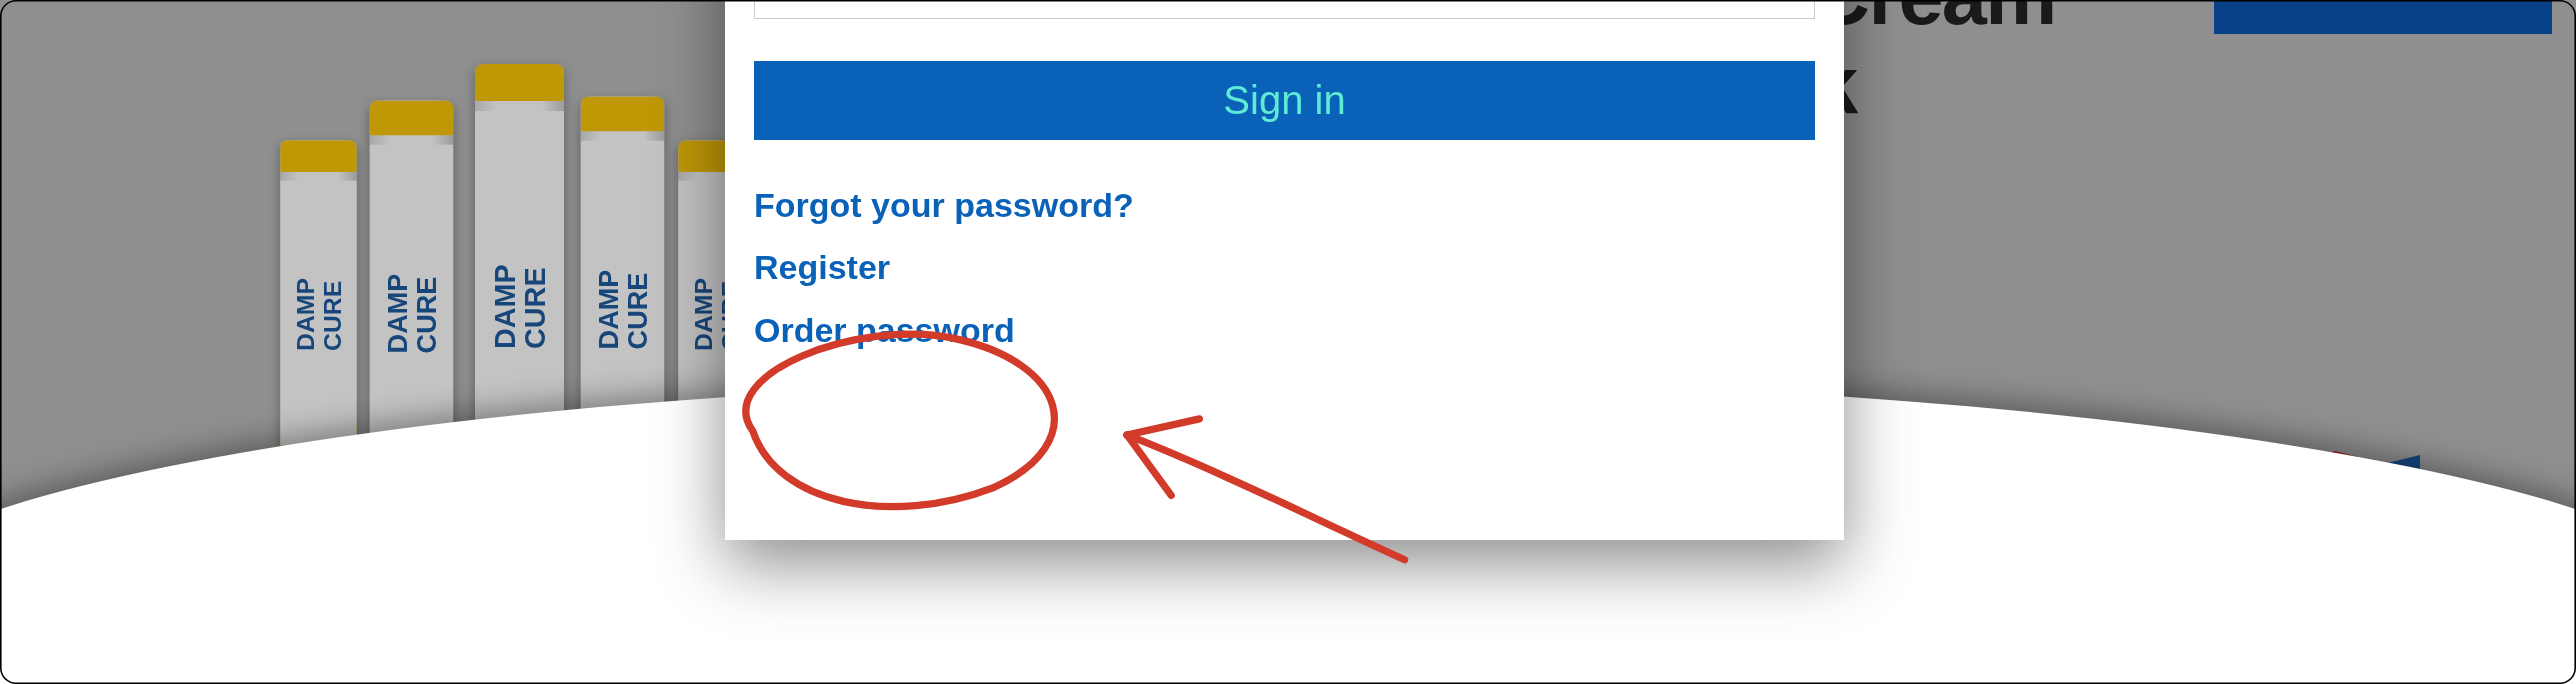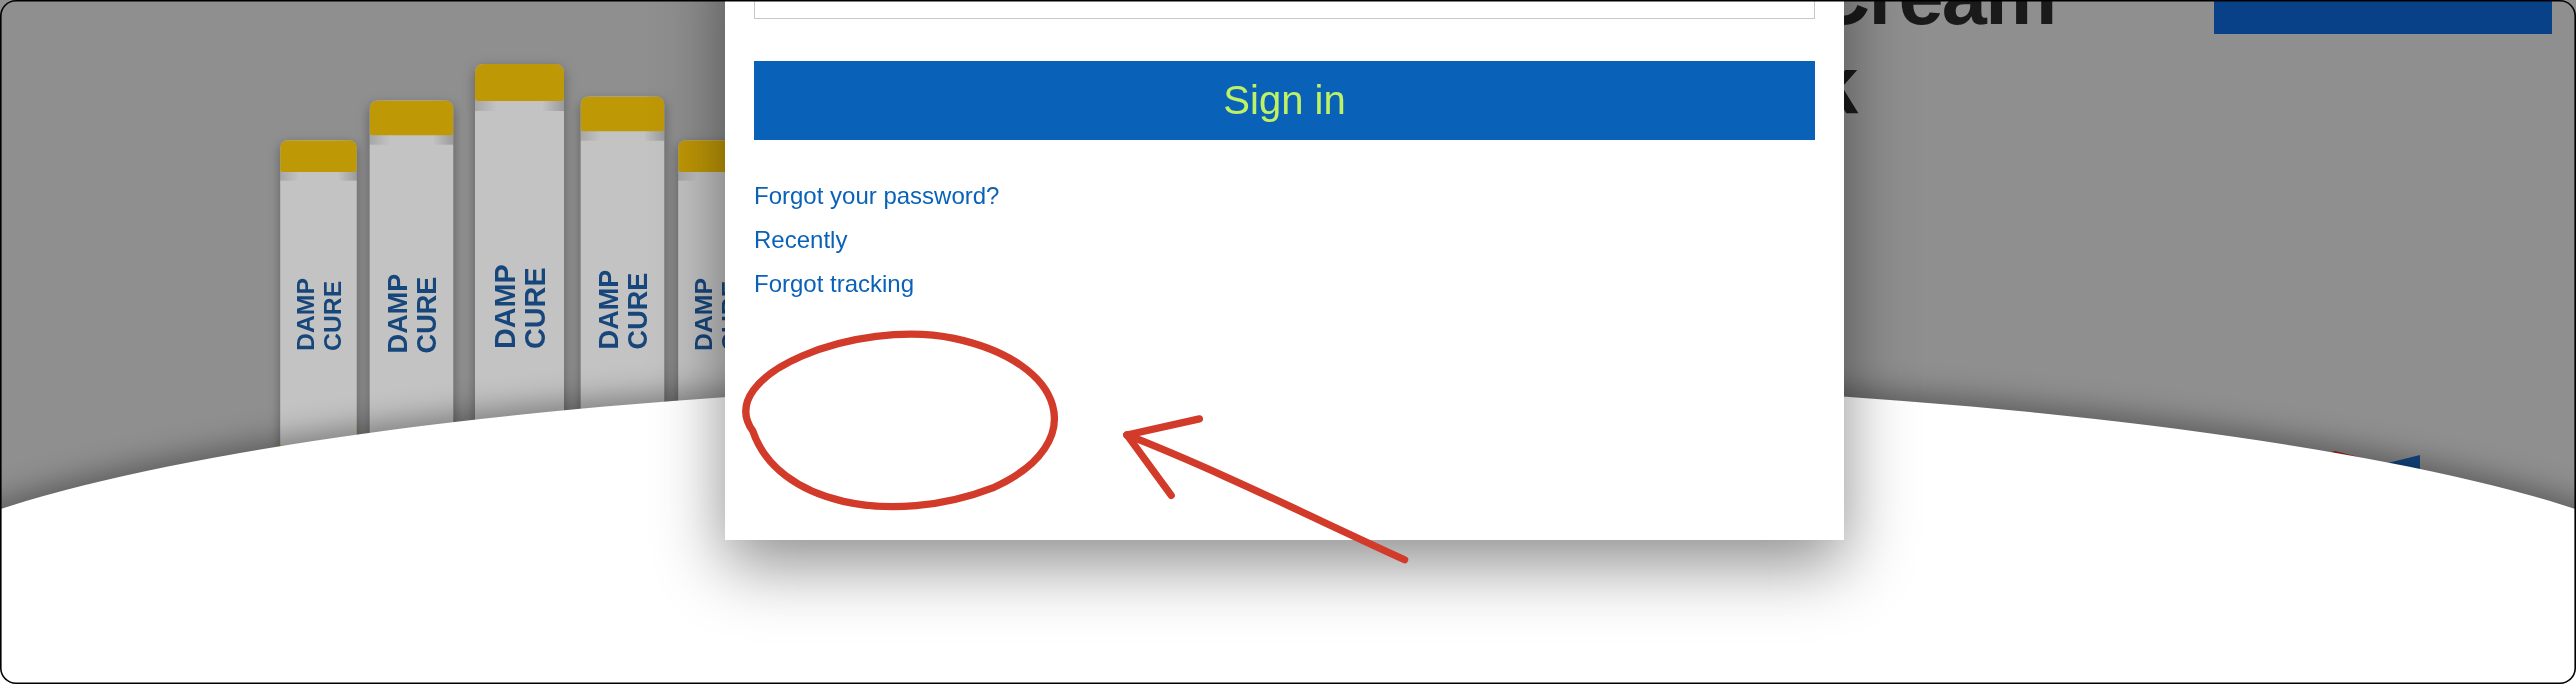--- a/index.html
+++ b/index.html
@@ -177,36 +177,37 @@
       margin-top:0px;
     }
     .modal .signin-btn{
       display:flex;
       align-items:center;
       justify-content:center;
       width:100%;
       height:79px;
       margin-top:42px;
       background:#0a62b8;
-      color:#bef264;
+      color:#5eead4;
       font-size:40px;
       font-weight:400;
       cursor:pointer;
       border:none;
     }
     .modal .links{
       margin-top:34px;
     }
     .modal .links a{
       display:block;
       color:#0a62b8;
-      font-size:24px;
+      font-size:34px;
       line-height:1.85;
       text-decoration:none;
       cursor:pointer;
+      font-weight:bold;
     }
 
     
     .annot{
       position:absolute;
       top:270px;
       left:688px;
       width:886px;
       height:338px;
       pointer-events:none;
@@ -308,22 +309,22 @@
 
   <div class="bottom-curve"></div>
 
   <div class="modal">
     <input type="text" value="" style="">
     <button class="signin-btn">
       <span>Sign in</span>
     </button>
     <div class="links">
       <a>Forgot your password?</a>
-      <a>Recently</a>
-      <a>Forgot tracking</a>
+      <a>Register</a>
+      <a>Order password</a>
     </div>
   </div>
 
   <svg class="annot" viewBox="0 0 1100 420">
     <g fill="none" stroke="#d23a2a" stroke-width="9" stroke-linecap="round" stroke-linejoin="round">
 
       <path d="M80,200
                C30,130 210,60 330,85
                C470,115 500,215 380,270
                C250,320 110,290 80,200"></path>

